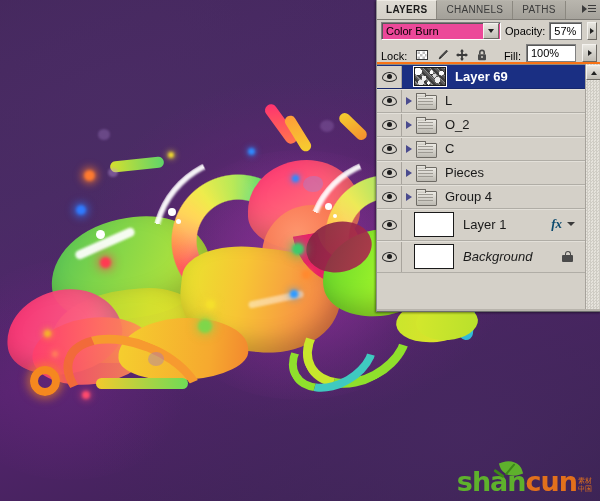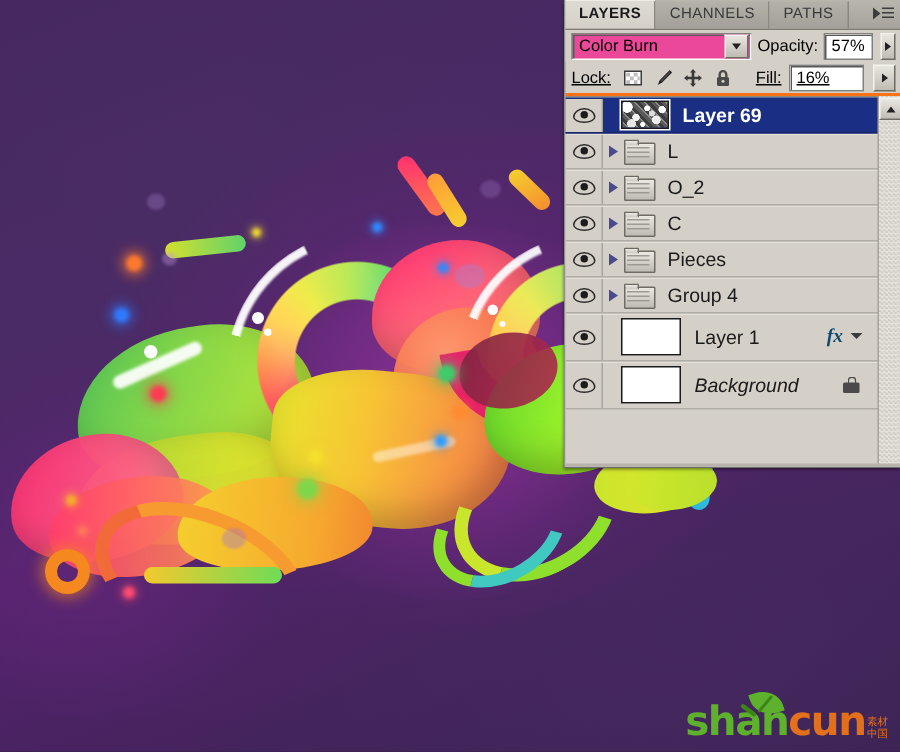--- a/index.html
+++ b/index.html
@@ -95,23 +95,22 @@
     height:16px;width:44px;background:#fff;border:1px solid #808080;
     box-shadow:inset 1px 1px 0 #585858;
     display:flex;align-items:center;padding-left:4px;font-size:11px;
   }
   .stepbtn{
     width:13px;height:16px;background:linear-gradient(#e8e6e0,#bfbcb4);
     border:1px solid #f4f2ee;border-right-color:#6d6a64;border-bottom-color:#6d6a64;
     display:flex;align-items:center;justify-content:center;margin-left:1px;
   }
   .row-lock{
-    height:21px;display:flex;align-items:center;padding:0 4px;gap:5px;
+    height:21px;display:flex;align-items:flex-end;padding:0 4px;gap:5px;
     border-bottom:6px solid #f97316;
-    text-decoration:underline;
   }
   .lockicons{display:flex;align-items:center;gap:6px;margin-left:3px;}
   .ico{width:14px;height:14px;display:block;}
   .spacer{flex:1}
 
   
   .layerlist{
     position:absolute;left:0;top:64px;width:224px;height:246px;
     background:#d4d0c8;
     border-top:1px solid #8c8980;
@@ -440,21 +439,21 @@
       <span class="ico">
         <svg width="14" height="14" viewBox="0 0 14 14">
           <rect x="3" y="6.3" width="8" height="6" rx="1" fill="#4a4a4a"></rect>
           <path d="M4.8 6.3 V4.6 a2.2 2.2 0 0 1 4.4 0 V6.3" fill="none" stroke="#4a4a4a" stroke-width="1.6"></path>
           <circle cx="7" cy="9.1" r="1" fill="#d4d0c8"></circle>
         </svg>
       </span>
     </div>
     <div class="spacer"></div>
     <div class="lbl">Fill:</div>
-    <div class="numbox">16%</div>
+    <div class="numbox">100%</div>
     <div class="stepbtn">
         <div class="caret-r"></div>
       </div>
   </div>
 
   <div class="layerlist">
 
     <div class="lrow sel">
       <div class="eyecell">
         <span class="eye">

